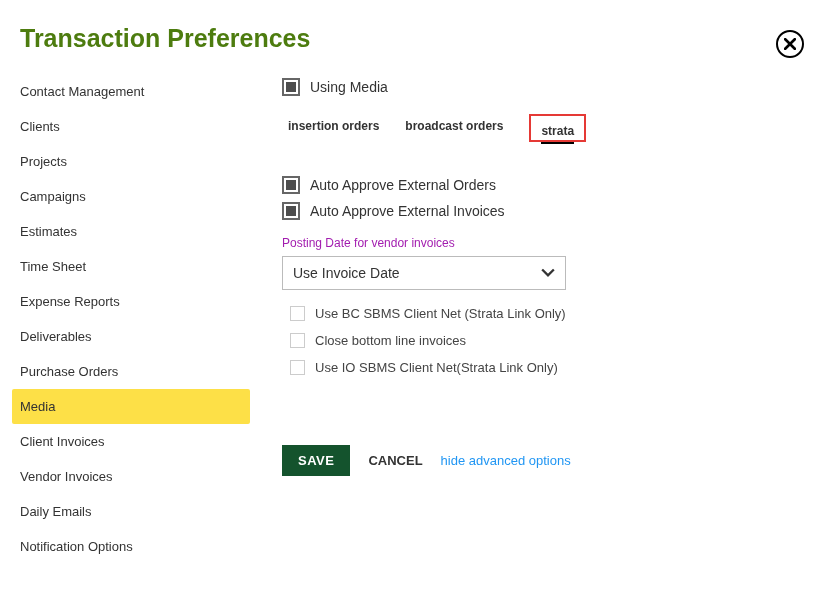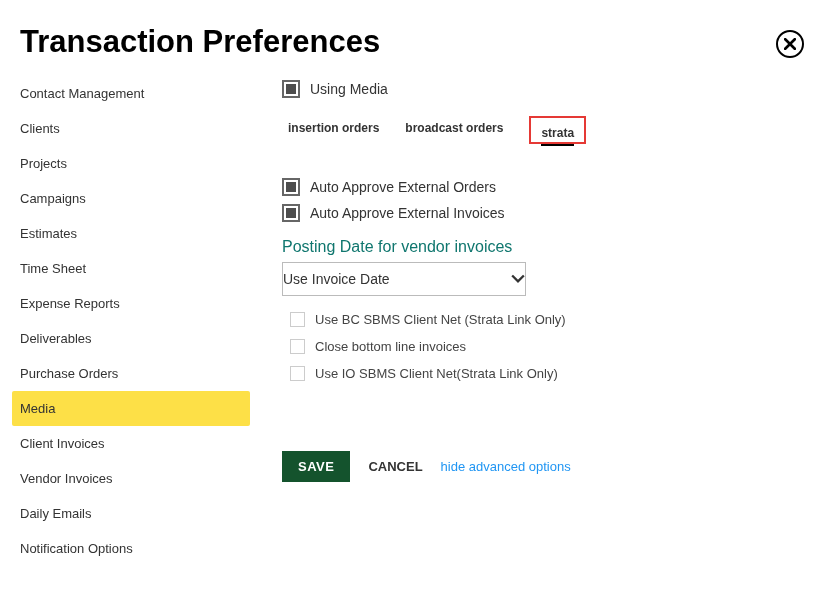--- a/index.html
+++ b/index.html
@@ -12,23 +12,23 @@
       height: 589px;
       position: relative;
     }
     .header {
       padding: 24px 20px 16px 20px;
       display: flex;
       justify-content: space-between;
       align-items: flex-start;
     }
     .title {
-      font-size: 31px;
-      font-weight: 600;
-      color: #000000;
+      font-size: 25px;
+      font-weight: 600;
+      color: #4d7c0f;
     }
     .close-btn {
       width: 28px;
       height: 28px;
       border: 2.5px solid #000;
       border-radius: 50%;
       display: flex;
       align-items: center;
       justify-content: center;
       cursor: pointer;
@@ -106,29 +106,29 @@
     }
     .tab.active {
       border-bottom: 2px solid #000000;
     }
     .tab-highlight {
       border: 2px solid #e53935;
       padding: 6px 10px 2px 10px;
       display: inline-block;
     }
     .field-label {
-      font-size: 16px;
-      color: #0f766e;
+      font-size: 12px;
+      color: #a21caf;
       margin-top: 12px;
       margin-bottom: 6px;
     }
     .select {
-      width: 244px;
+      width: 284px;
       border: 1px solid #bbb;
-      padding: 8px 0;
+      padding: 8px 10px;
       font-size: 14px;
       color: #333;
       display: flex;
       justify-content: space-between;
       align-items: center;
       cursor: pointer;
       margin-bottom: 10px;
     }
     .chevron {
       width: 14px;

